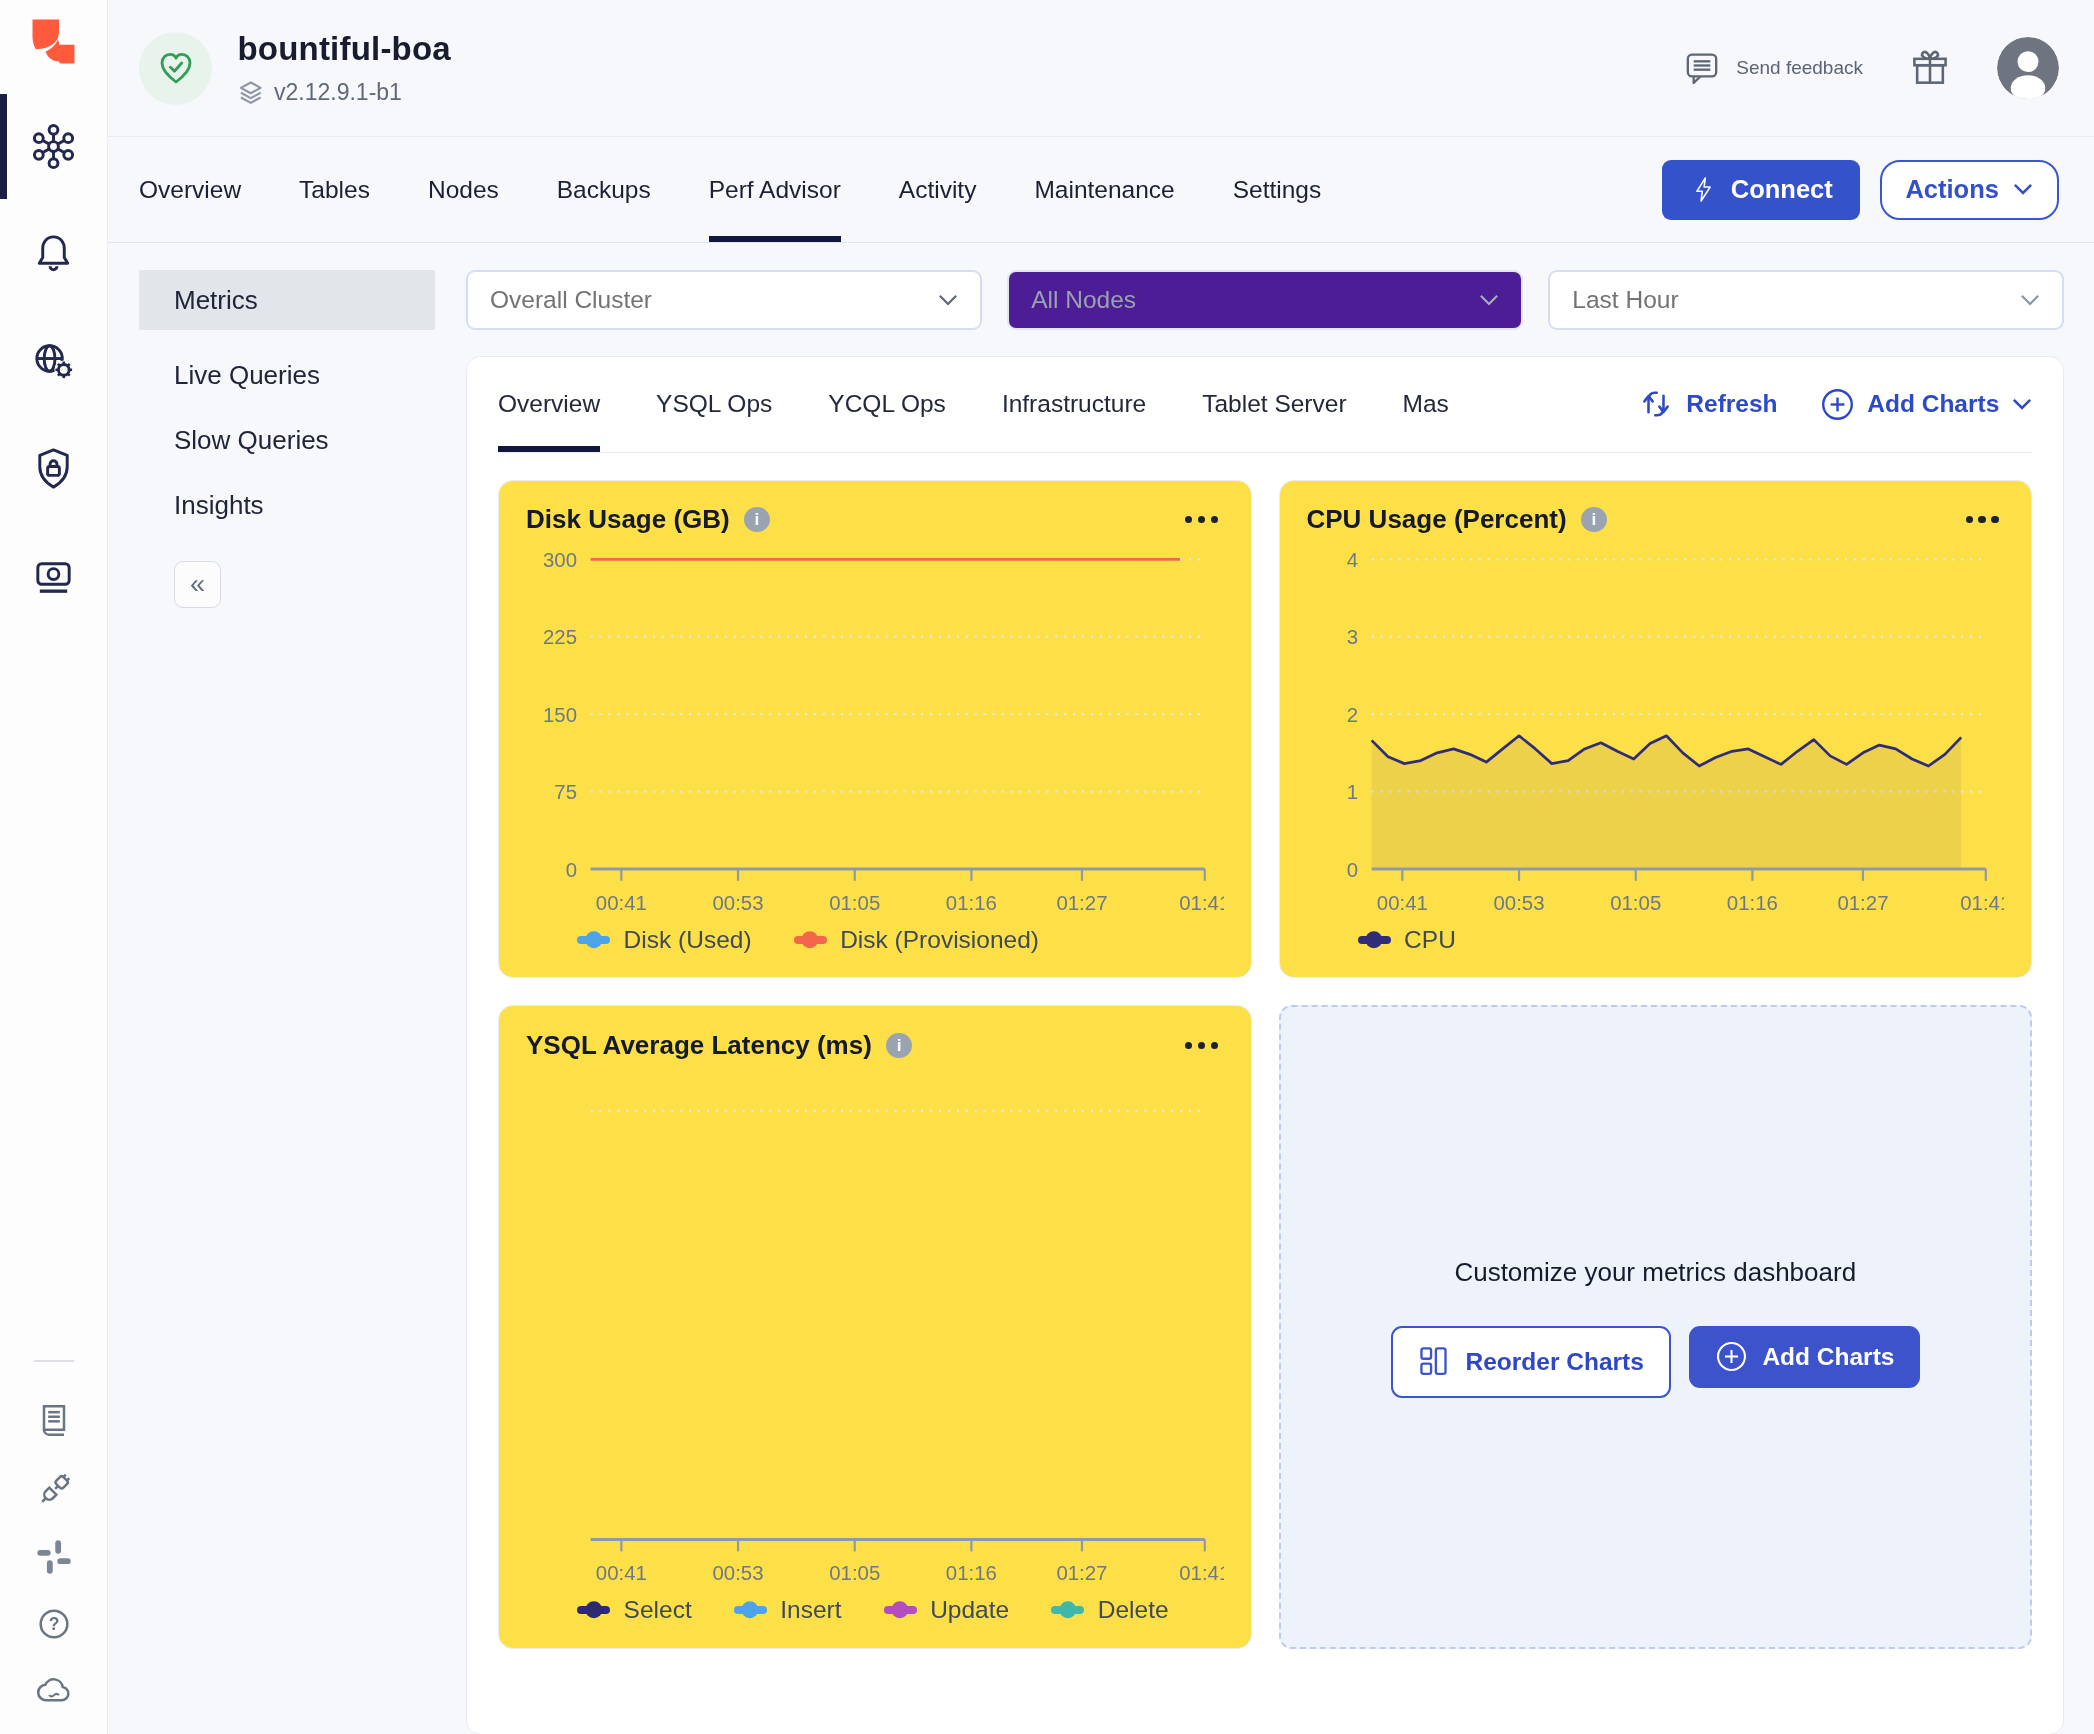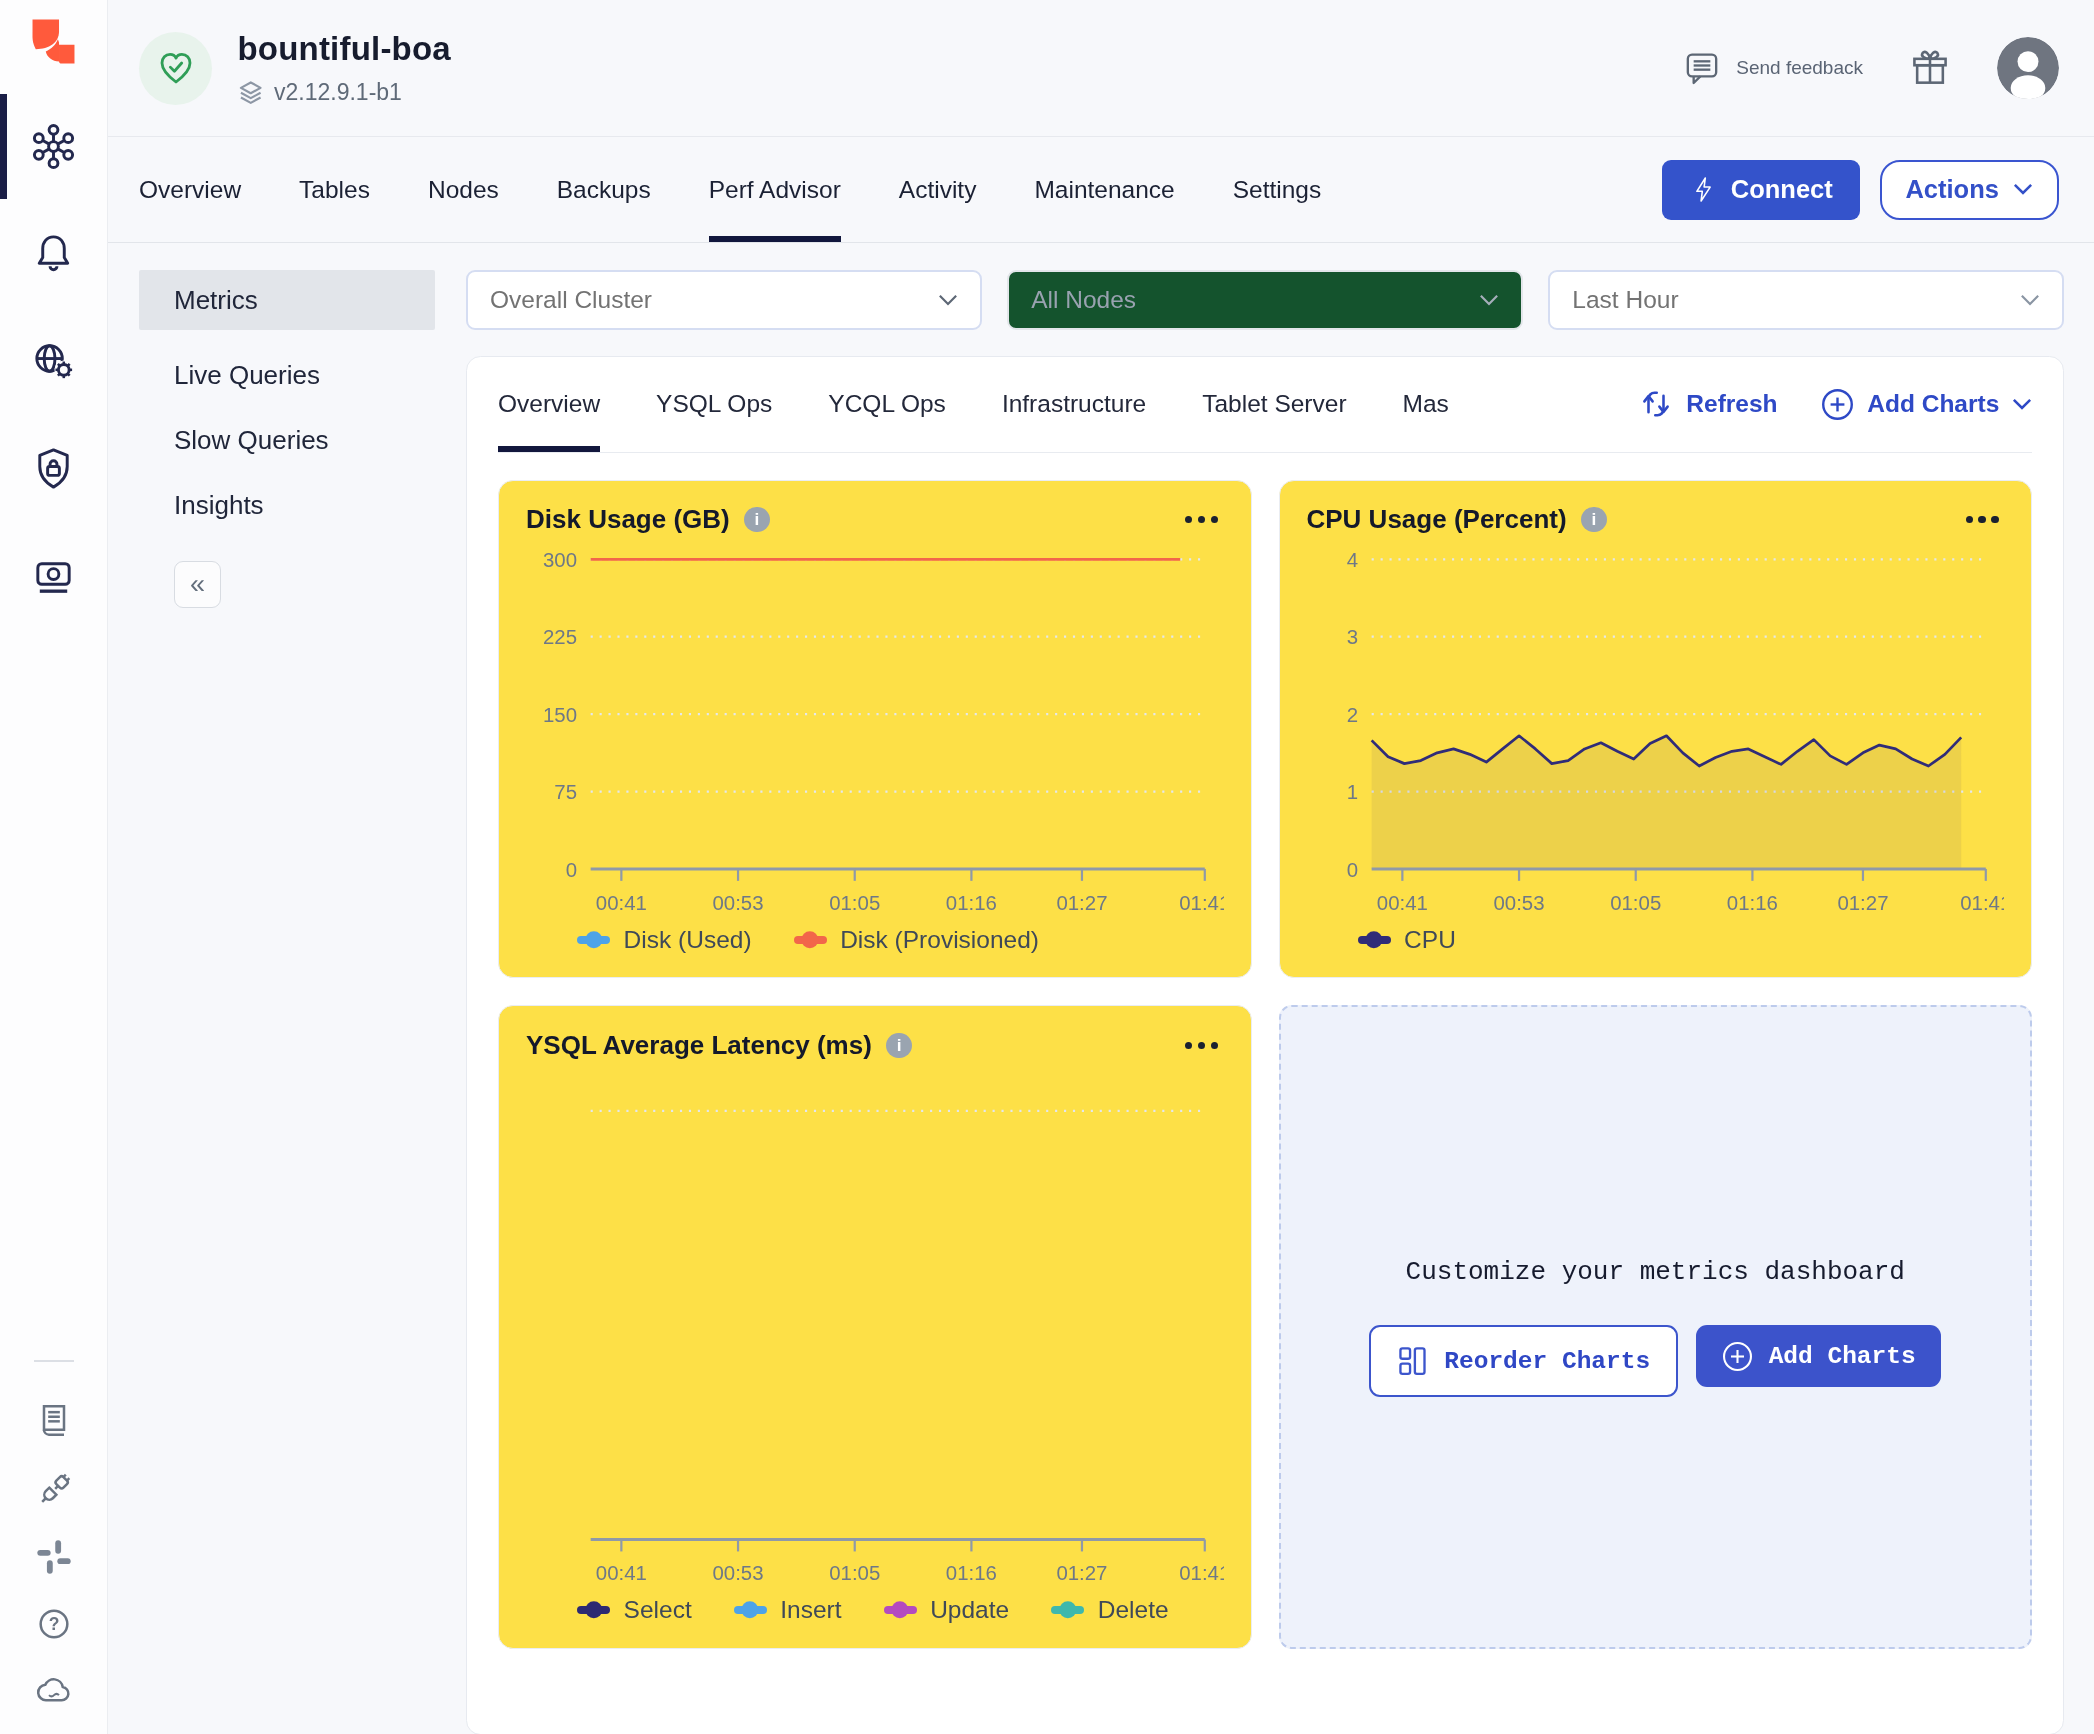--- a/index.html
+++ b/index.html
@@ -40,21 +40,21 @@
   .subnav{width:296px;min-width:296px;}
   .subnav-item{height:65px;display:flex;align-items:center;padding-left:35px;font-size:26px;color:#20263a;border-radius:2px;cursor:pointer;}
   .subnav-item.active{background:#e2e5ea;height:60px;margin-bottom:12.7px;}
   .collapse-btn{margin:23.6px 0 0 35px;width:45px;height:45px;border:1.8px solid #d8dce2;border-radius:9px;background:#fcfcfd;color:#636e7c;font-size:27px;display:flex;align-items:center;justify-content:center;cursor:pointer;}
 
   
   .panel-col{flex:1;min-width:0;display:flex;flex-direction:column;}
   .filters{display:flex;gap:25.5px;margin-bottom:25.5px;}
   .select{flex:1;height:60px;border:2.3px solid #d5ddf2;border-radius:9px;background:#fff;display:flex;align-items:center;padding:0 22px;font-size:24.5px;color:#737373;cursor:pointer;box-sizing:border-box;}
   .select .chev{margin-left:auto;}
-  .select.disabled{background:#14532d;border-color:#e3e6ea;color:#99a2b0;cursor:default;}
+  .select.disabled{background:#4c1d95;border-color:#e3e6ea;color:#99a2b0;cursor:default;}
 
   .charts-panel{background:#fff;border:1.8px solid #e7eaf0;border-radius:14.5px;padding:0 31px 9px 31px;flex:1;}
   .m-tabs{display:flex;align-items:stretch;height:95px;border-bottom:1.8px solid #e8ebf0;overflow:hidden;}
   .m-tab{display:flex;align-items:center;margin-right:56px;font-size:24.5px;color:#23283a;border-bottom:6.4px solid transparent;padding-top:6.4px;box-sizing:border-box;white-space:nowrap;cursor:pointer;}
   .m-tab.active{border-bottom-color:#12173d;}
   .m-controls{margin-left:auto;display:flex;align-items:center;gap:42px;flex-shrink:0;padding-left:9px;background:#fff;}
   .link-btn{display:flex;align-items:center;gap:12.7px;color:#2e49c6;font-size:24.5px;font-weight:700;cursor:pointer;white-space:nowrap;}
 
   .cgrid{display:grid;grid-template-columns:1fr 1fr;gap:27px;padding:27px 0 7.3px;}
   .chart-card{border:1.8px solid #eaedf2;border-radius:15px;padding:23.6px 27px 16.4px;background:#fde047;}
@@ -63,21 +63,21 @@
   .info{width:25.5px;height:25.5px;border-radius:50%;background:#9aa4b0;color:#fff;display:inline-flex;align-items:center;justify-content:center;font-size:17.3px;font-weight:700;}
   .info::after{content:"i";}
   .dots{margin-left:auto;display:flex;gap:5.5px;cursor:pointer;padding:5.5px;}
   .dots i{width:7.3px;height:7.3px;border-radius:50%;background:#1b2130;}
 
   .legend{display:flex;gap:42px;margin:7.3px 0 7.3px 51px;align-items:flex-start;flex-wrap:wrap;}
   .lg{display:flex;align-items:center;gap:13.6px;font-size:24.5px;color:#3f4958;}
   .lg-marker{display:inline-block;width:33px;height:8.2px;border-radius:4.5px;position:relative;}
   .lg-marker::after{content:"";position:absolute;left:50%;top:50%;transform:translate(-50%,-50%);width:17.3px;height:17.3px;border-radius:50%;background:inherit;}
 
-  .customize{border:2.7px dashed #bdcbec;border-radius:12.7px;background:#eef2fb;display:flex;flex-direction:column;align-items:center;justify-content:center;gap:38px;font-family:Liberation Mono, monospace;}
+  .customize{border:2.7px dashed #bdcbec;border-radius:12.7px;background:#eef2fb;display:flex;flex-direction:column;align-items:center;justify-content:center;gap:38px;}
   .cz-title{font-size:26px;color:#161b2e;}
   .cz-buttons{display:flex;gap:18px;}
   .btn-reorder{height:72px;border:2.7px solid #3c55cc;border-radius:11px;background:#fff;color:#2f47c5;font-weight:700;font-size:24.5px;display:flex;align-items:center;gap:14.5px;padding:0 25.5px;cursor:pointer;font-family:inherit;}
   .btn-addcharts{height:62px;border:none;border-radius:11px;background:#3c53cb;color:#fff;font-weight:700;font-size:24.5px;display:flex;align-items:center;gap:14.5px;padding:0 25.5px;cursor:pointer;font-family:inherit;}
   svg{display:block;}
 </style>
 </head>
 <body>
 
 <div class="app">

